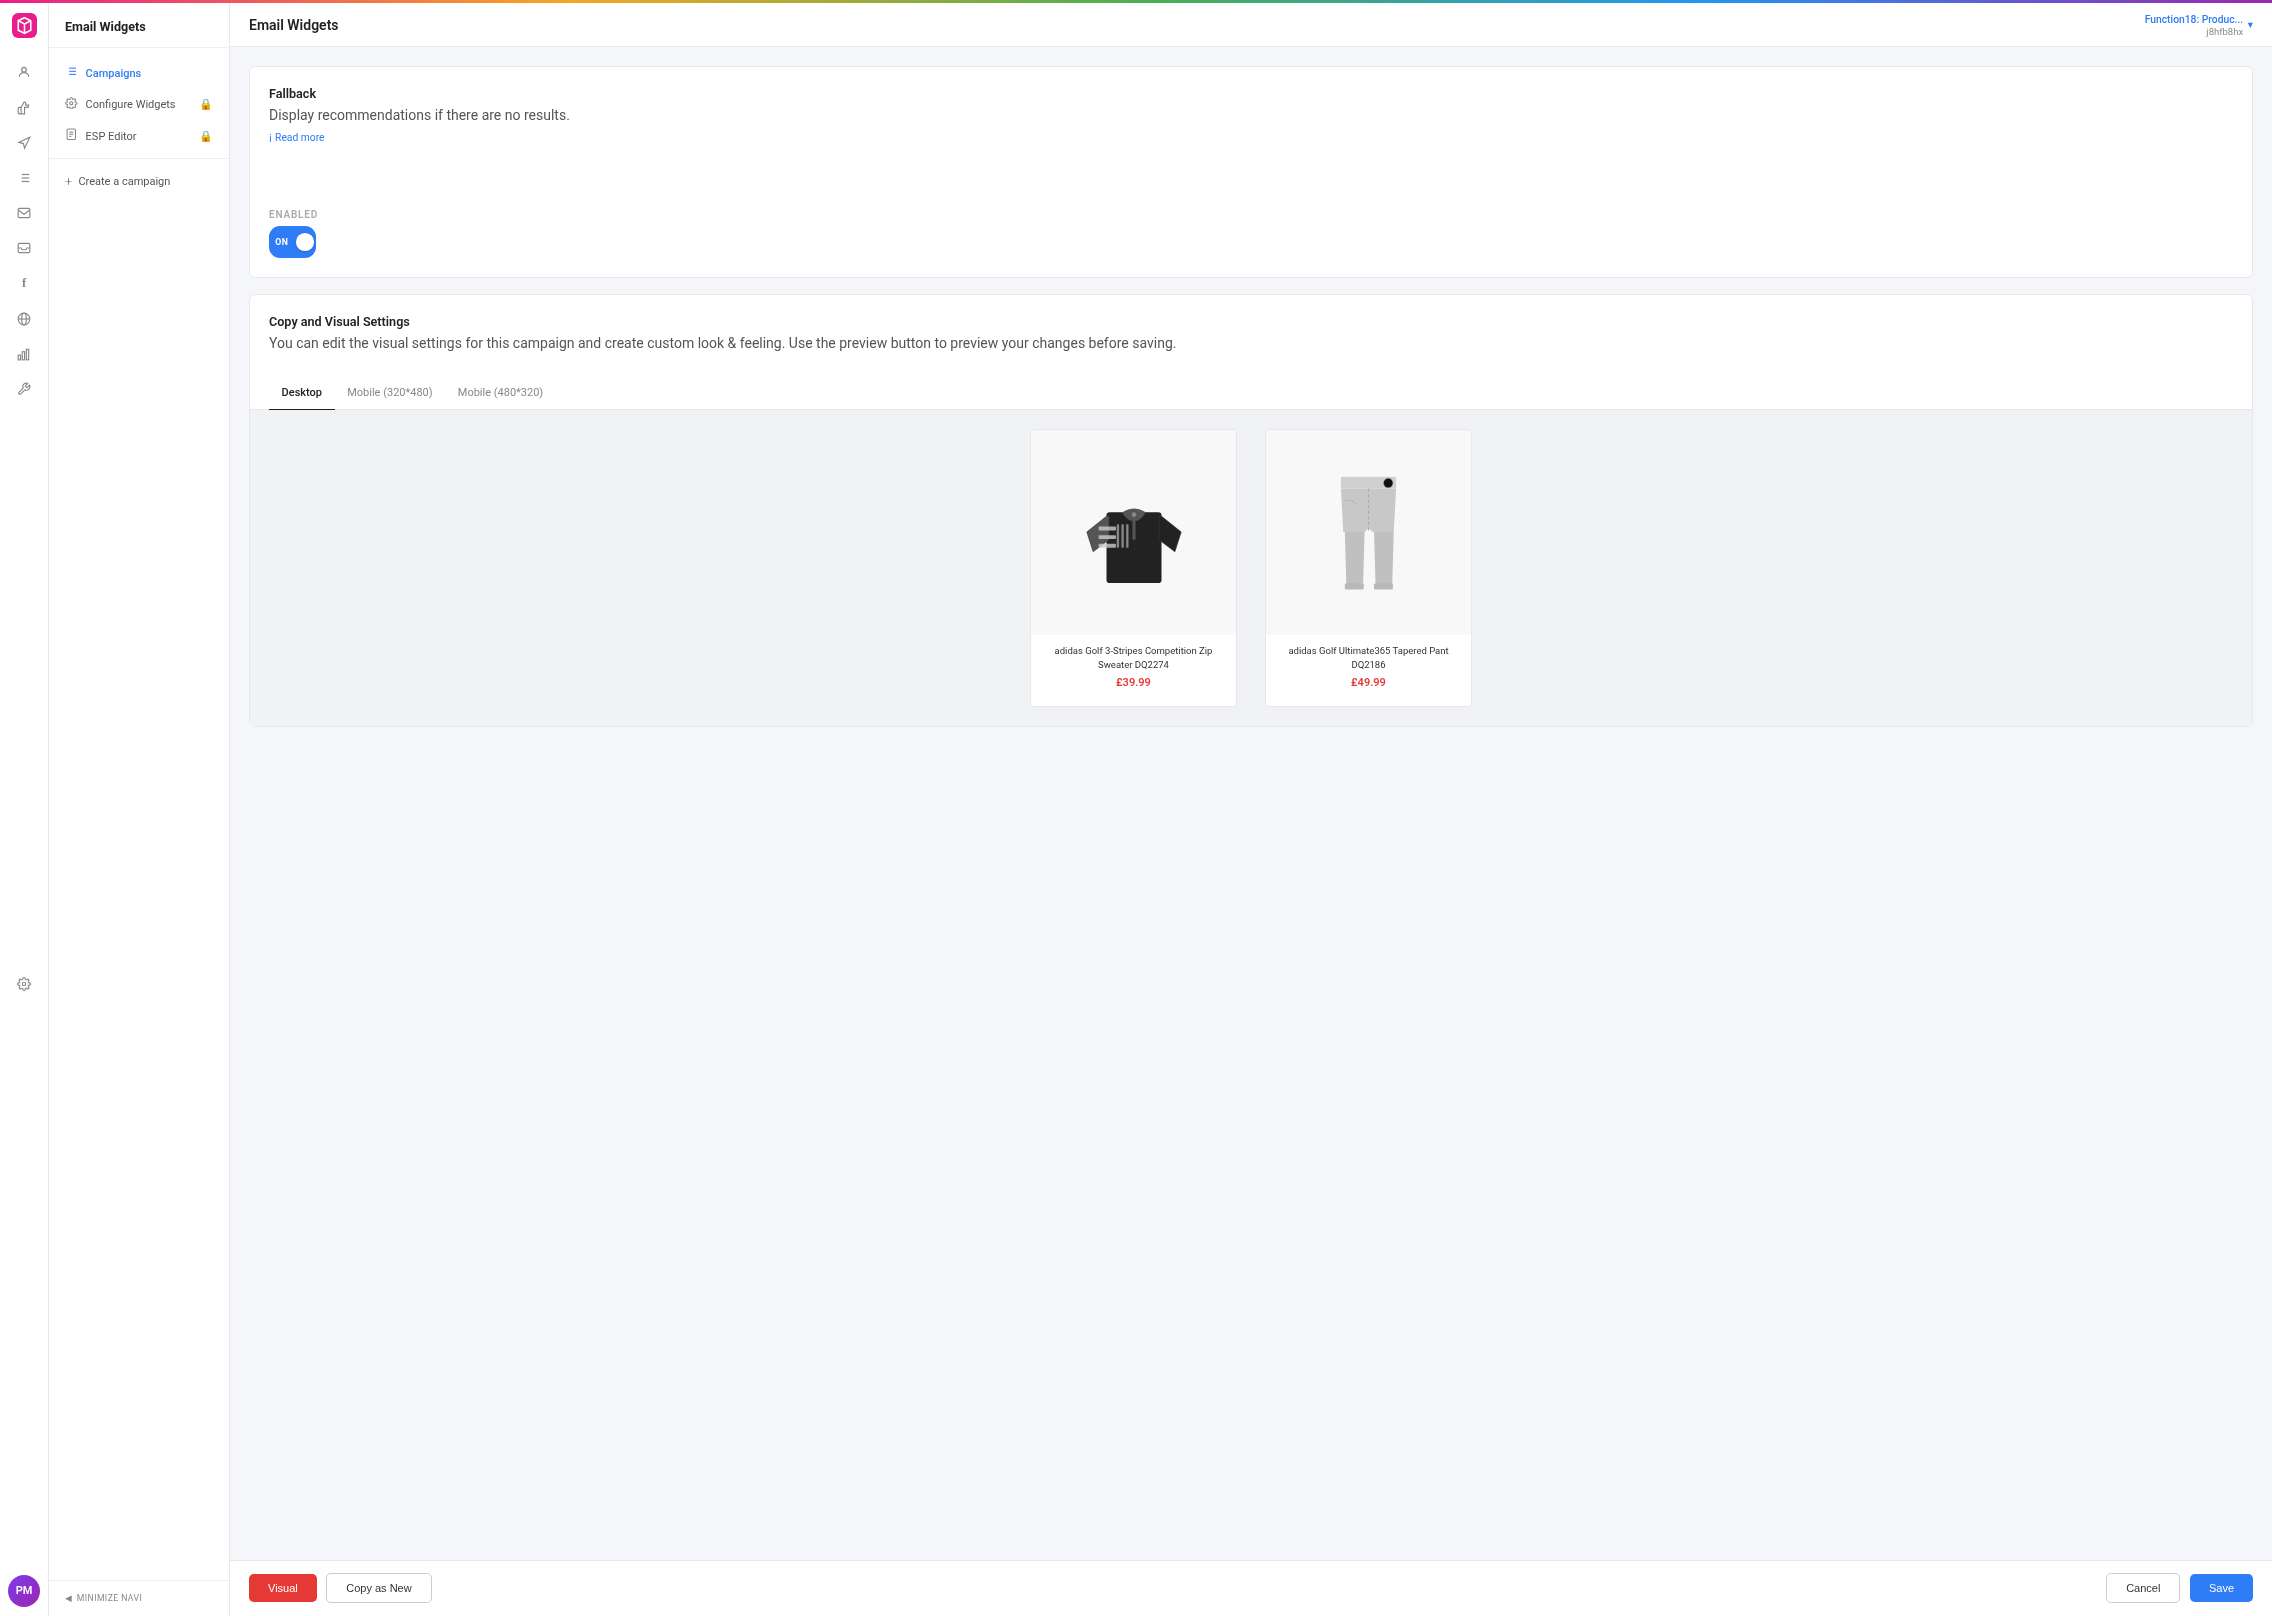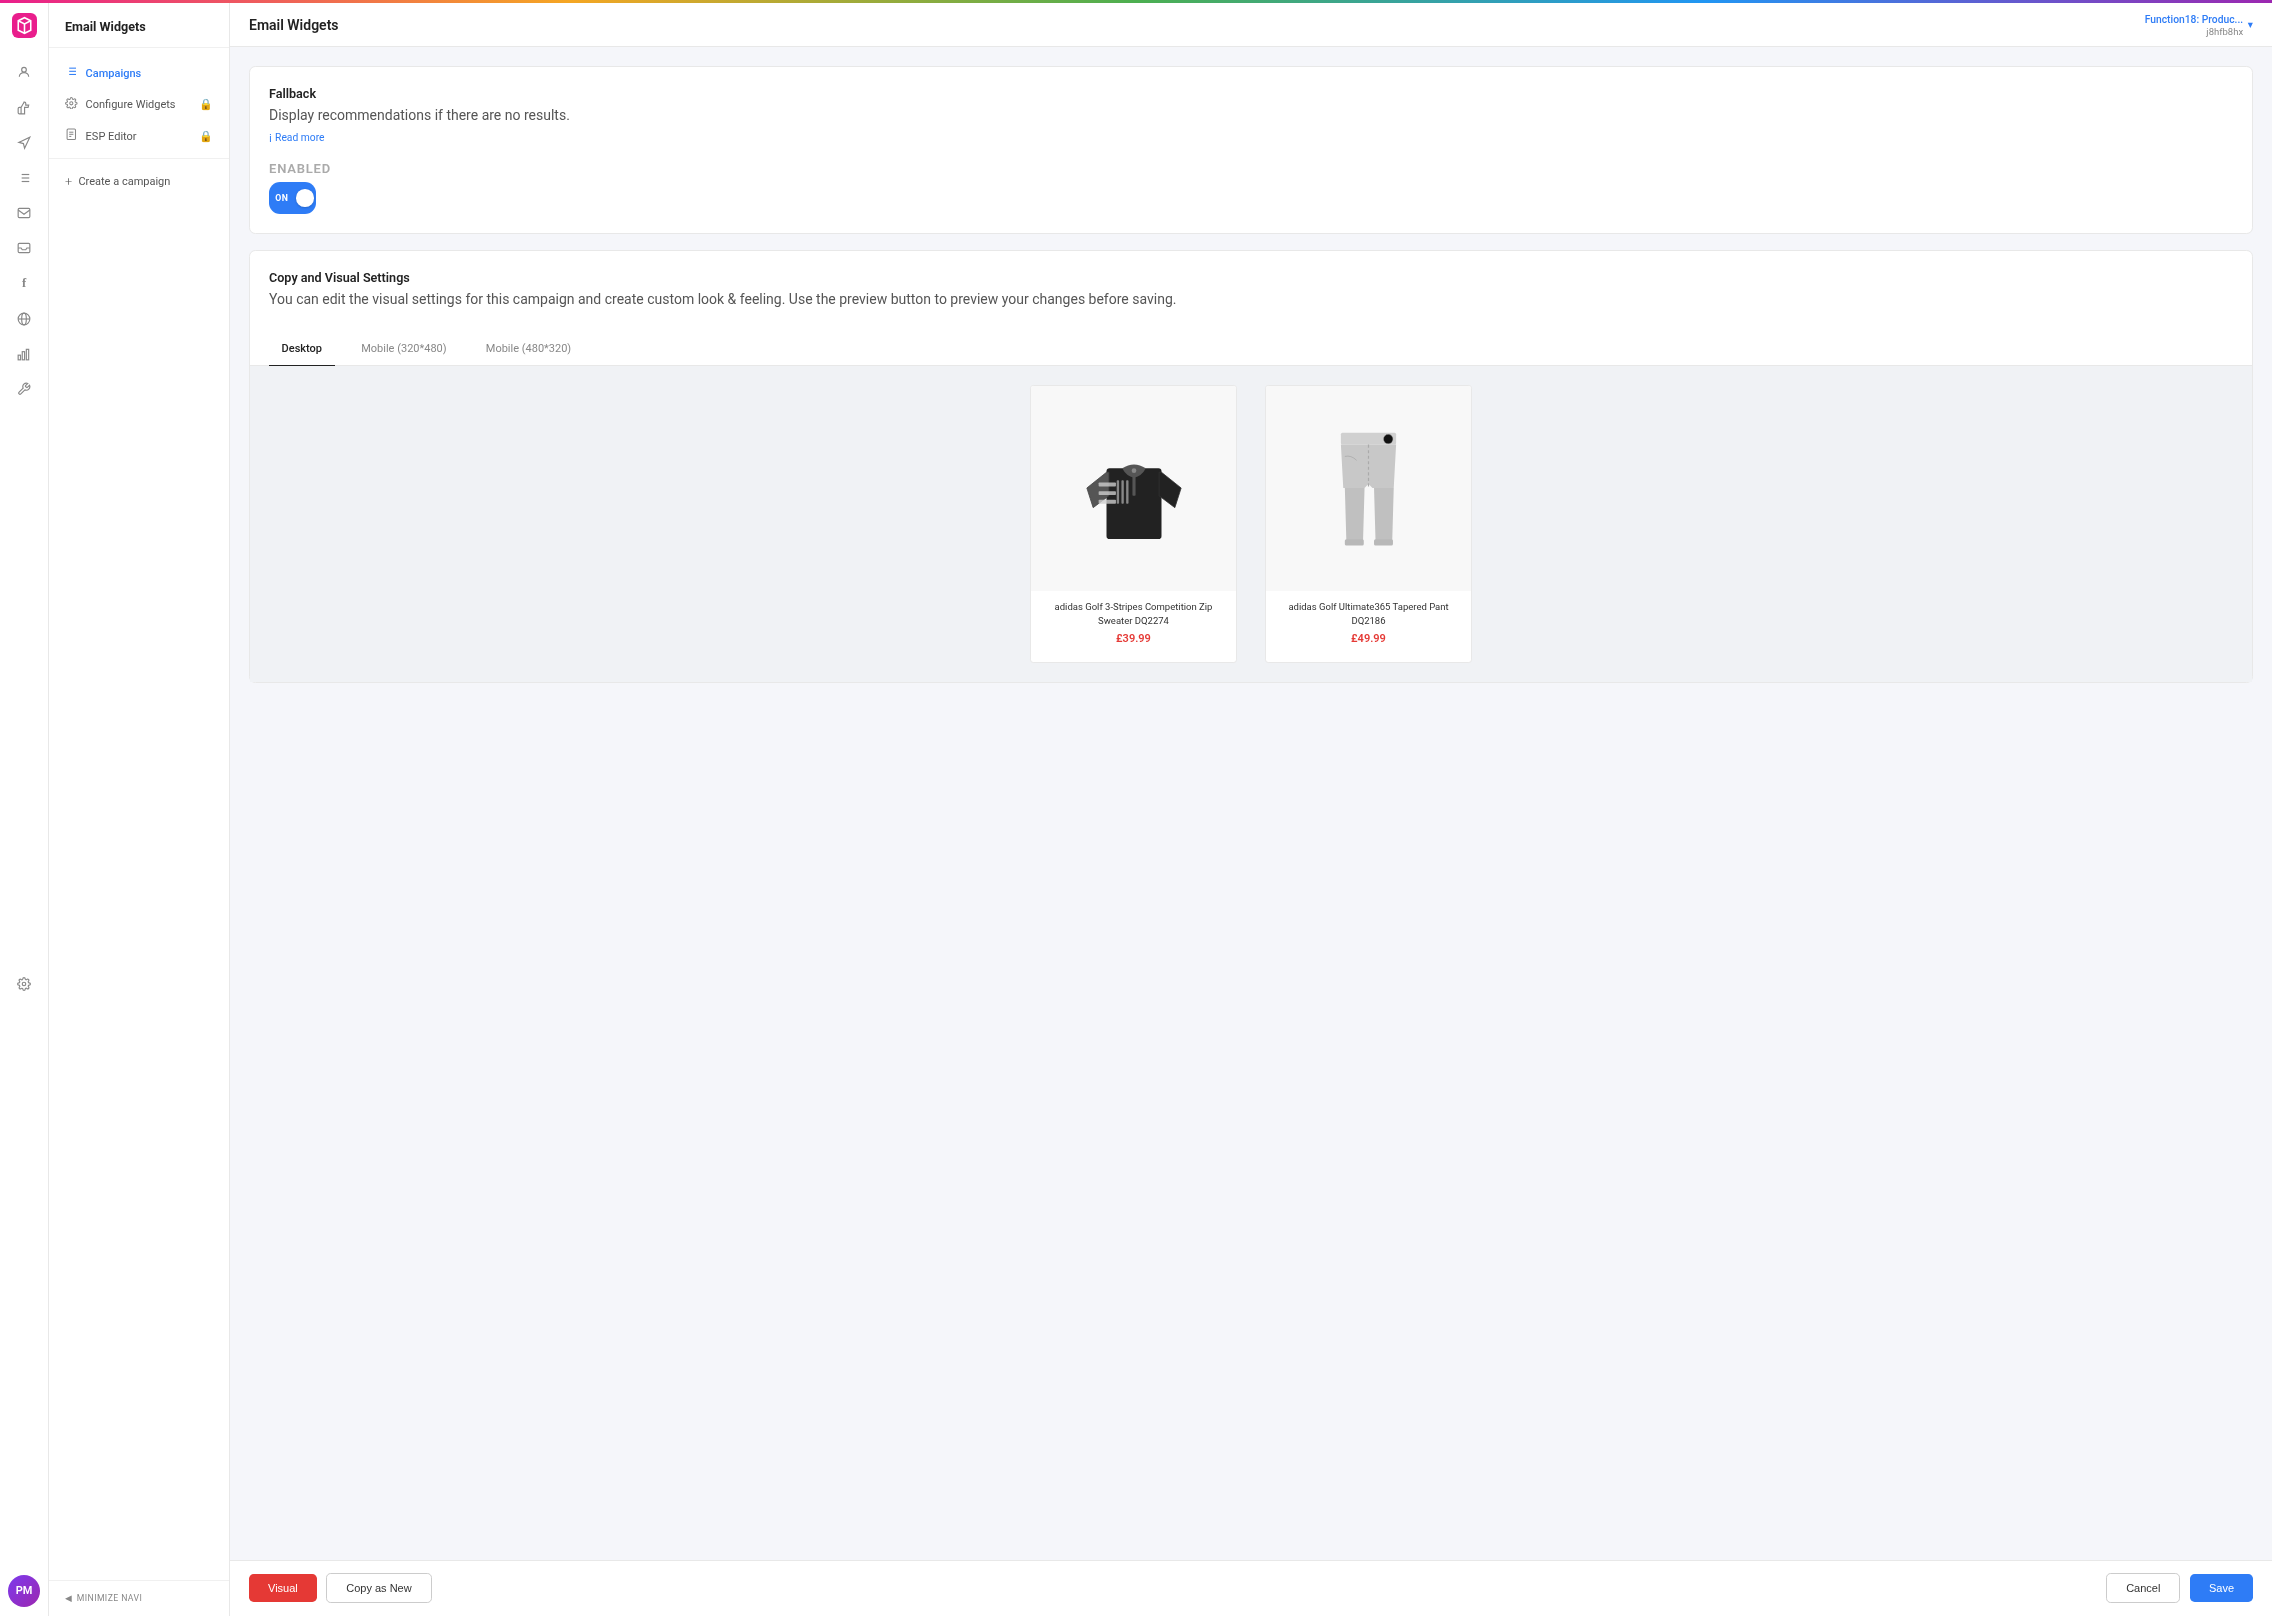--- a/index.html
+++ b/index.html
@@ -167,26 +167,27 @@
       gap: 3.2px;
       color: #2e7cf6;
       font-size: 10.3px;
       cursor: pointer;
       text-decoration: none;
       margin-bottom: 16px;
     }
 
     
     .enabled-label {
-      font-size: 13px;
+      font-size: 10px;
       font-weight: 600;
       color: #aaa;
       letter-spacing: 0.8px;
       text-transform: uppercase;
       margin-bottom: 6.3px;
+      margin-top: 48px;
     }
 
     
     .toggle-container {
       display: flex;
       align-items: center;
     }
     .toggle {
       position: relative;
       width: 47px;
@@ -210,21 +211,21 @@
       width: 17.4px;
       height: 17.4px;
       background: #fff;
       border-radius: 50%;
       box-shadow: 0 0.8px 2.4px rgba(0,0,0,0.2);
     }
 
     
     .tabs {
       display: flex;
-      gap: 14px;
+      gap: 0;
       border-bottom: 0.8px solid #e8e8e8;
       padding: 0 19px;
       background: #fff;
     }
     .tab {
       padding: 9.5px 12.6px;
       font-size: 11px;
       color: #888;
       cursor: pointer;
       border-bottom: 1.6px solid transparent;

